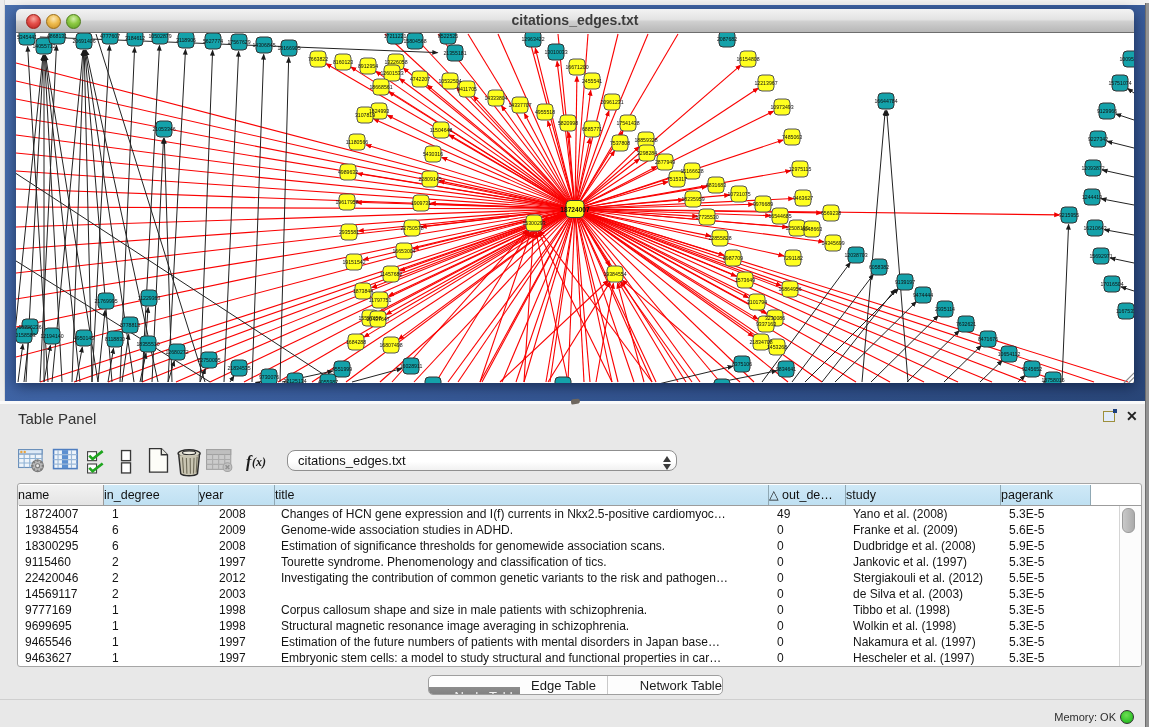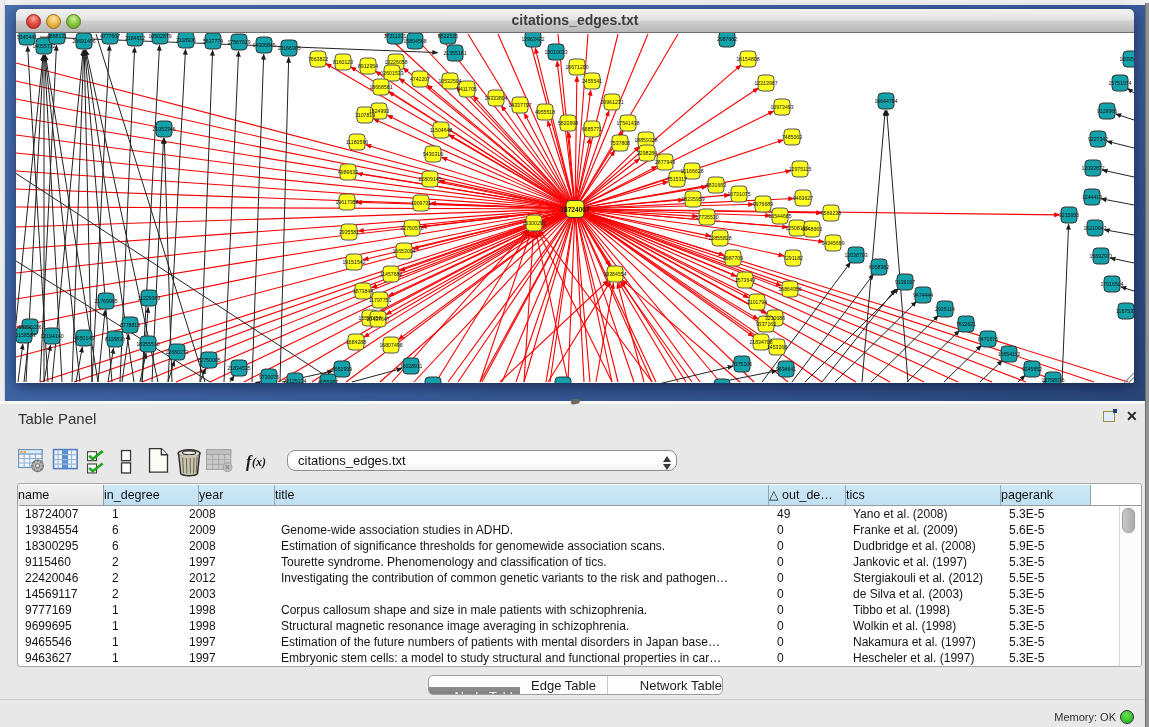--- a/index.html
+++ b/index.html
@@ -38,21 +38,21 @@
 #ddup{left:663px;top:456px;border-bottom:6px solid #3a3a3a}
 #dddn{left:663px;top:464px;border-top:6px solid #3a3a3a}
 
 #tbl{left:17px;top:483px;width:1125px;height:184px;background:#fff;border:1px solid #a6a6a6;
  border-radius:3px;box-sizing:border-box;overflow:hidden}
 .hc{position:absolute;top:1px;height:20px;line-height:20px;font-size:12.5px;color:#111;
  background:linear-gradient(#cfe9f7,#bfe0f2);border-right:1px solid #8fa8b4;box-sizing:border-box}
 #hname{background:linear-gradient(#f2f2f2,#e4e4e4);border-right:1px solid #9a9a9a}
 #hdrline{left:1px;top:21px;width:1123px;height:1px;background:#9c9c9c}
 .rw{position:absolute;left:1px;width:1100px;height:16px;font-size:12px;color:#141414;white-space:nowrap}
-.c0{position:absolute;left:6px}.c1{position:absolute;left:93px}.c2{position:absolute;left:170px}
+.c0{position:absolute;left:6px}.c1{position:absolute;left:93px}.c2{position:absolute;left:200px}
 .c3{position:absolute;left:262px}.c4{position:absolute;left:758px}.c5{position:absolute;left:834px}
 .c6{position:absolute;left:990px}
 #sbtrack{left:1101px;top:22px;width:23px;height:161px;background:#fcfcfc;border-left:1px solid #d5d5d5}
 #sbthumb{left:1104px;top:24px;width:11px;height:23px;background:linear-gradient(90deg,#c9c9c9,#ababab);border-radius:6px;border:1px solid #9b9b9b}
 
 #tabs{left:428px;top:675px;width:295px;height:20px;border:1px solid #9f9f9f;border-radius:5px;
  background:#fdfdfd;box-sizing:border-box;overflow:hidden}
 #tab1{left:0;top:11px;width:91px;height:20px;background:linear-gradient(#8c8c8c,#6f6f6f);
  color:#f4f4f4;text-align:right;line-height:19px;font-size:13px}
 #tab2{left:91px;top:0;width:88px;height:20px;color:#1c1c1c;text-align:center;line-height:19px;font-size:13px;border-right:1px solid #c9c9c9;box-sizing:border-box}
@@ -665,27 +665,28 @@
 <div class="abs" id="dropdown"></div>
 <div class="abs" id="ddtext">citations_edges.txt</div>
 <div class="abs arr" id="ddup"></div>
 <div class="abs arr" id="dddn"></div>
 <div class="abs" id="tbl">
   <div class="hc" id="hname" style="left:0;width:86px">name</div>
   <div class="hc" style="left:86px;width:95px">in_degree</div>
   <div class="hc" style="left:181px;width:76px">year</div>
   <div class="hc" style="left:257px;width:494px">title</div>
   <div class="hc" style="left:751px;width:77px">△ out_de…</div>
-  <div class="hc" style="left:828px;width:155px">tics</div>
+  <div class="hc" style="left:828px;width:155px">study</div>
   <div class="hc" style="left:983px;width:90px">pagerank</div>
   <div class="abs" id="hdrline"></div>
   <div class="rw" style="top:23px">
       <span class="c0">18724007</span>
       <span class="c1">1</span>
       <span class="c2">2008</span>
+      <span class="c3">Changes of HCN gene expression and I(f) currents in Nkx2.5-positive cardiomyoc…</span>
       <span class="c4">49</span>
       <span class="c5">Yano et al. (2008)</span>
       <span class="c6">5.3E-5</span>
     </div>
 <div class="rw" style="top:39px">
       <span class="c0">19384554</span>
       <span class="c1">6</span>
       <span class="c2">2009</span>
       <span class="c3">Genome-wide association studies in ADHD.</span>
       <span class="c4">0</span>

